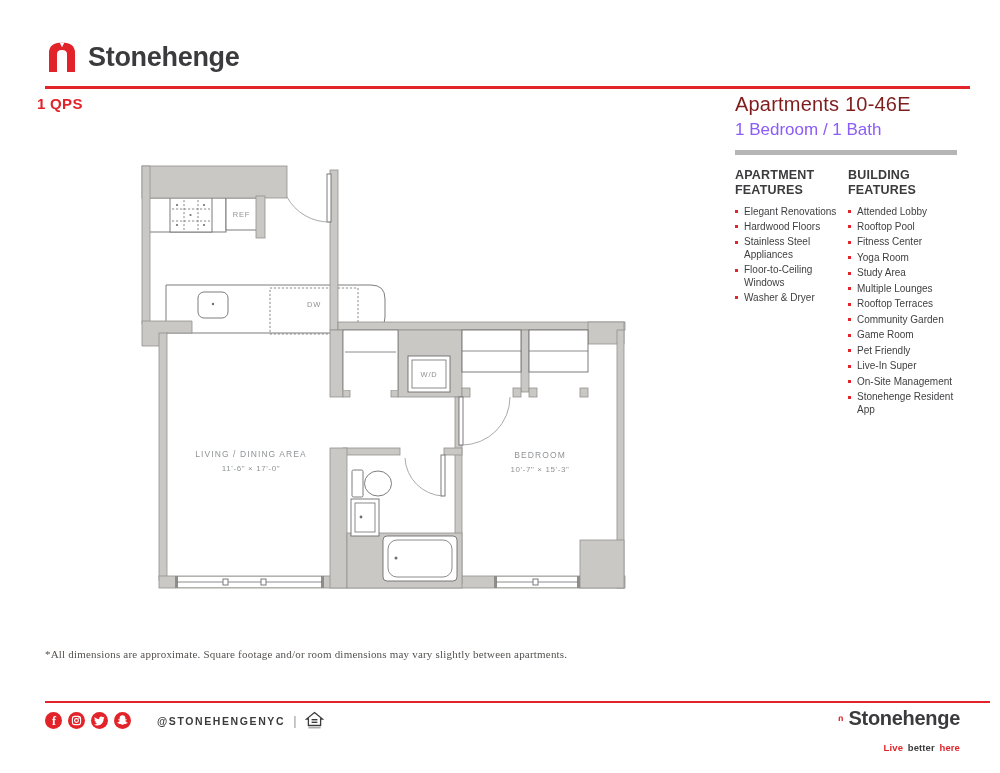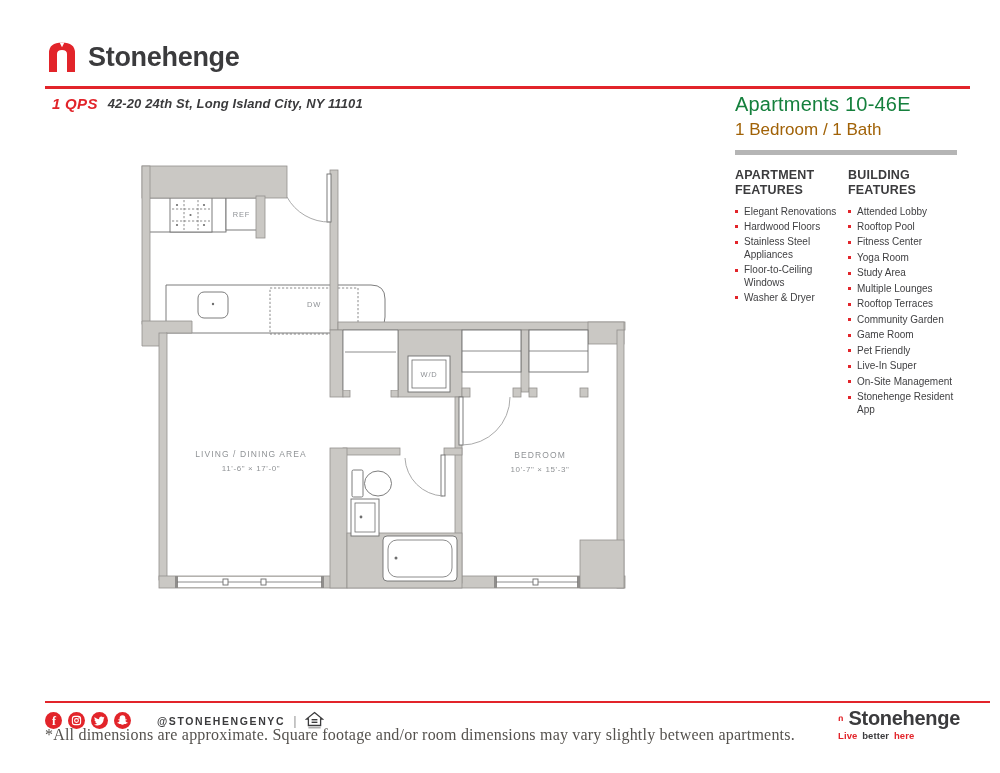--- a/index.html
+++ b/index.html
@@ -7,27 +7,27 @@
   #page {
     position:relative; width:996px; height:773px; background:#fff;
     font-family:"Liberation Sans", sans-serif; overflow:hidden;
   }
   
   .logo { position:absolute; left:45px; top:40px; display:flex; align-items:center; }
   .logo svg { display:block; }
   .logo-text { font-size:27px; font-weight:700; color:#3b3b3d; letter-spacing:-0.3px; margin-left:9px; }
   .logo-suffix { font-size:27px; font-weight:400; color:#c8c8c8; letter-spacing:1.5px; }
   .rule-red-top { position:absolute; left:45px; top:86px; width:925px; height:2.5px; background:#e2242a; }
-  .addr-row { position:absolute; left:52px; top:95px; display:flex; align-items:center;font-style:italic; }
+  .addr-row { position:absolute; left:37px; top:95px; display:flex; align-items:flex-end; }
   .bldg-code { font-size:15px; font-weight:700; color:#e2242a; letter-spacing:0.3px; }
   .addr { font-size:13px; font-weight:700; color:#3b3b3d; margin-left:10px; letter-spacing:0.1px; }
   
   .unit-panel { position:absolute; left:735px; top:93px; width:222px; }
-  .unit-title { font-size:20px; color:#15803d; letter-spacing:0.2px; }
-  .unit-sub { font-size:17px; color:#a16207; margin-top:4px; }
+  .unit-title { font-size:20px; color:#7f1d1d; letter-spacing:0.2px; }
+  .unit-sub { font-size:17px; color:#8b5cf6; margin-top:4px; }
   .rule-gray { position:absolute; left:735px; top:150px; width:222px; height:5px; background:#b5b5b5; }
   .features { position:absolute; top:168px; }
   .col-apt { left:735px; width:104px; }
   .col-bldg { left:848px; width:116px; }
   .feat-head { font-size:12.5px; font-weight:700; color:#3b3b3d; line-height:1.18; letter-spacing:0.2px; }
   .feat-list { list-style:none; margin-top:8px; }
   .feat-list li {
     position:relative; padding-left:9px; font-size:10px; color:#3f3f41;
     line-height:12.3px; margin-bottom:3.2px;
   }
@@ -42,52 +42,51 @@
   .fixn { fill:none; stroke:#6e6e6e; stroke-width:0.8; }
   .dash { fill:none; stroke:#6e6e6e; stroke-width:0.8; stroke-dasharray:2.2,1.8; }
   .arc { fill:none; stroke:#a0a0a0; stroke-width:0.9; }
   .wwhite { fill:#ffffff; }
   .dot { fill:#6e6e6e; }
   .plan-lbl { font-family:"Liberation Sans",sans-serif; font-size:8.5px; fill:#909396; letter-spacing:1.1px; text-anchor:middle; }
   .plan-dim { font-family:"Liberation Sans",sans-serif; font-size:8px; fill:#909396; letter-spacing:0.6px; text-anchor:middle; }
   .plan-tag { font-family:"Liberation Sans",sans-serif; font-size:7.5px; fill:#8f9296; letter-spacing:0.8px; text-anchor:middle; }
   
   .disclaimer {
-    position:absolute; left:45px; top:726px; font-family:"Liberation Serif", serif;
-    font-size:16px; color:#55524e; letter-spacing:0.2px;
+    position:absolute; left:45px; top:648px; font-family:"Liberation Serif", serif;
+    font-size:11px; color:#55524e; letter-spacing:0.2px;
   }
   .rule-red-bottom { position:absolute; left:45px; top:701px; width:945px; height:2px; background:#e2242a; }
   .social-row { position:absolute; left:45px; top:711px; display:flex; align-items:center; }
   .sicon { width:17px; height:17px; border-radius:50%; background:#e2242a; margin-right:6px;
            display:flex; align-items:center; justify-content:center; }
   .sicon svg { display:block; }
   .handle { font-size:10.5px; font-weight:700; color:#3b3b3d; letter-spacing:1.6px; margin-left:20px; }
   .fdivider { color:#9b9b9b; font-size:13px; margin:0 8px; }
   .brand-footer { position:absolute; left:838px; top:707px; width:122px; }
   .bf-row { display:flex; align-items:center; justify-content:flex-end; }
   .bf-text { font-size:20px; font-weight:700; color:#3b3b3d; letter-spacing:-0.3px; margin-left:5px; }
-  .tagline { font-size:9.5px; font-weight:700; letter-spacing:0.1px; margin-top:0; }
+  .tagline { text-align:right; font-size:9.5px; font-weight:700; letter-spacing:0.1px; margin-top:12px; }
   .tl-red { color:#e2242a; } .tl-dark { color:#3b3b3d; margin:0 2px; }
 </style>
 </head>
 <body>
 
 <div id="page">
 
   <div class="logo">
     <svg width="34" height="34" viewBox="0 0 34 34">
       <path d="M4,32 L4,13 Q4,2.5 17,2.5 Q30,2.5 30,13 L30,32 L22,32 L22,14 Q22,10 17,10 Q12,10 12,14 L12,32 Z" fill="#e2242a"></path>
       <path d="M14.6,2.5 L19.4,2.5 L17,7.2 Z" fill="#ffffff"></path>
     </svg>
     <span class="logo-text">Stonehenge</span>
   </div>
   <div class="rule-red-top"></div>
   <div class="addr-row">
     <span class="bldg-code">1 QPS</span>
-    <span class="addr">42-20 24th St, Long Island City, NY 11101</span>
   </div>
 
   <div class="unit-panel">
     <div class="unit-title">Apartments 10-46E</div>
     <div class="unit-sub">1 Bedroom / 1 Bath</div>
   </div>
   <div class="rule-gray"></div>
 
   <div class="features col-apt">
     <div class="feat-head">APARTMENT FEATURES</div>

